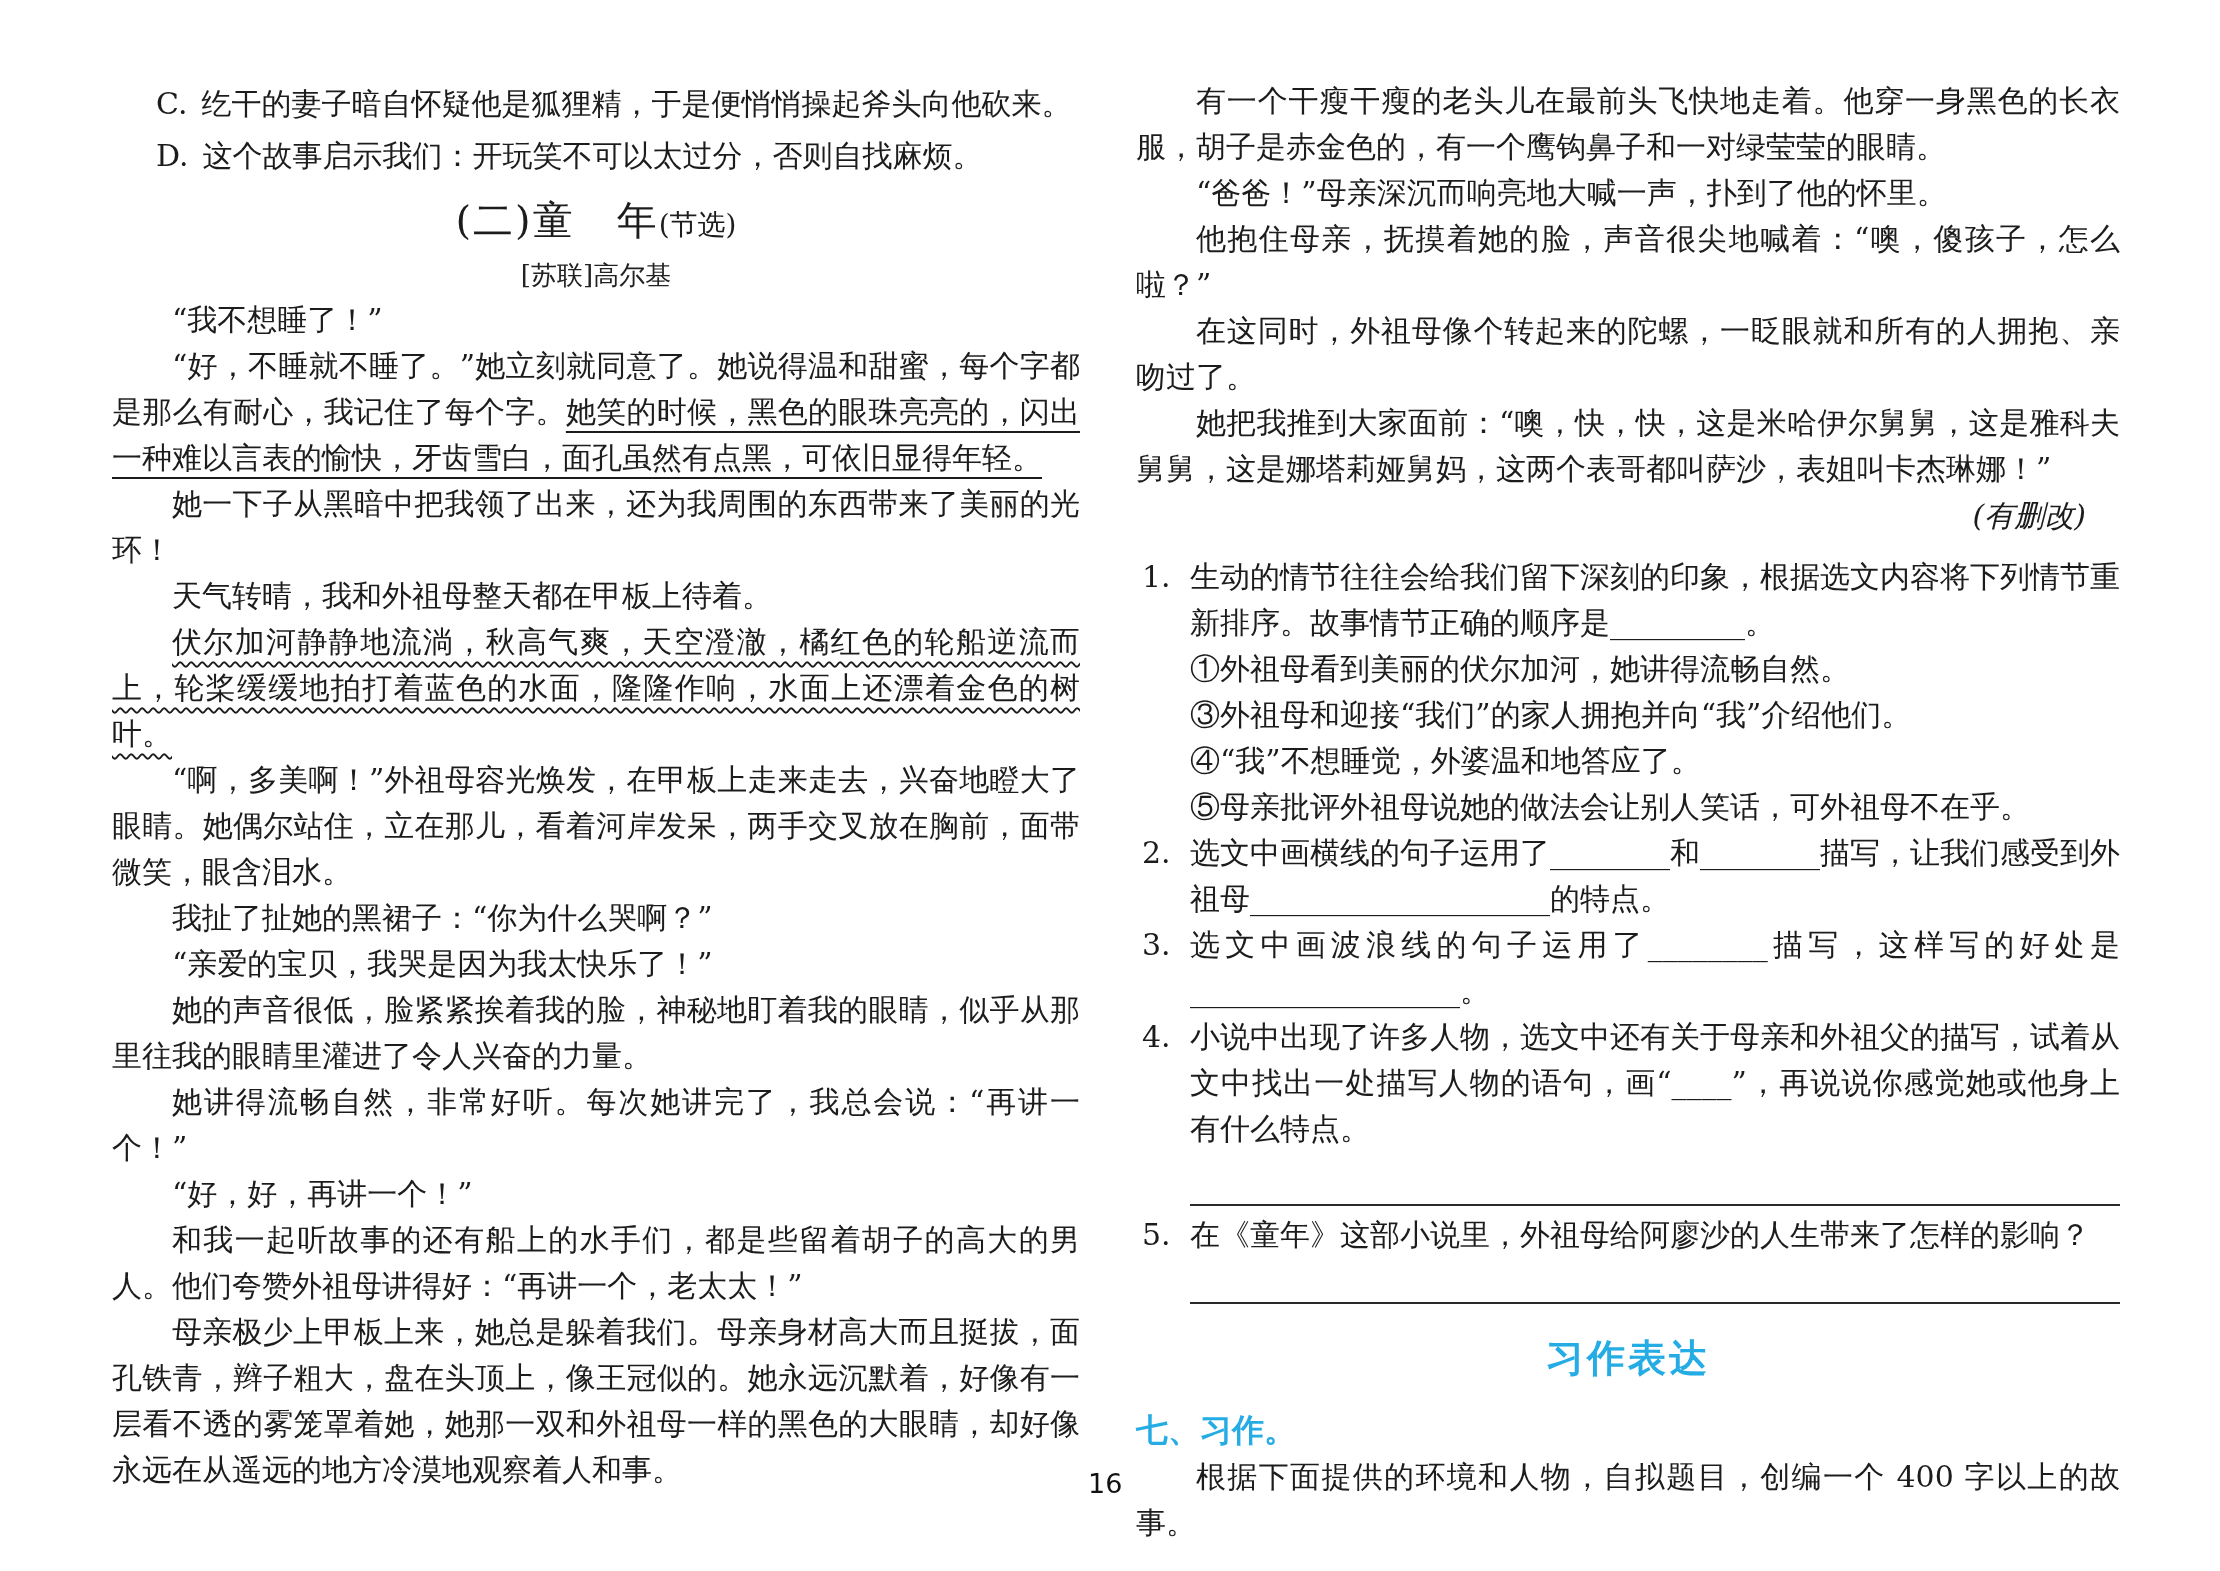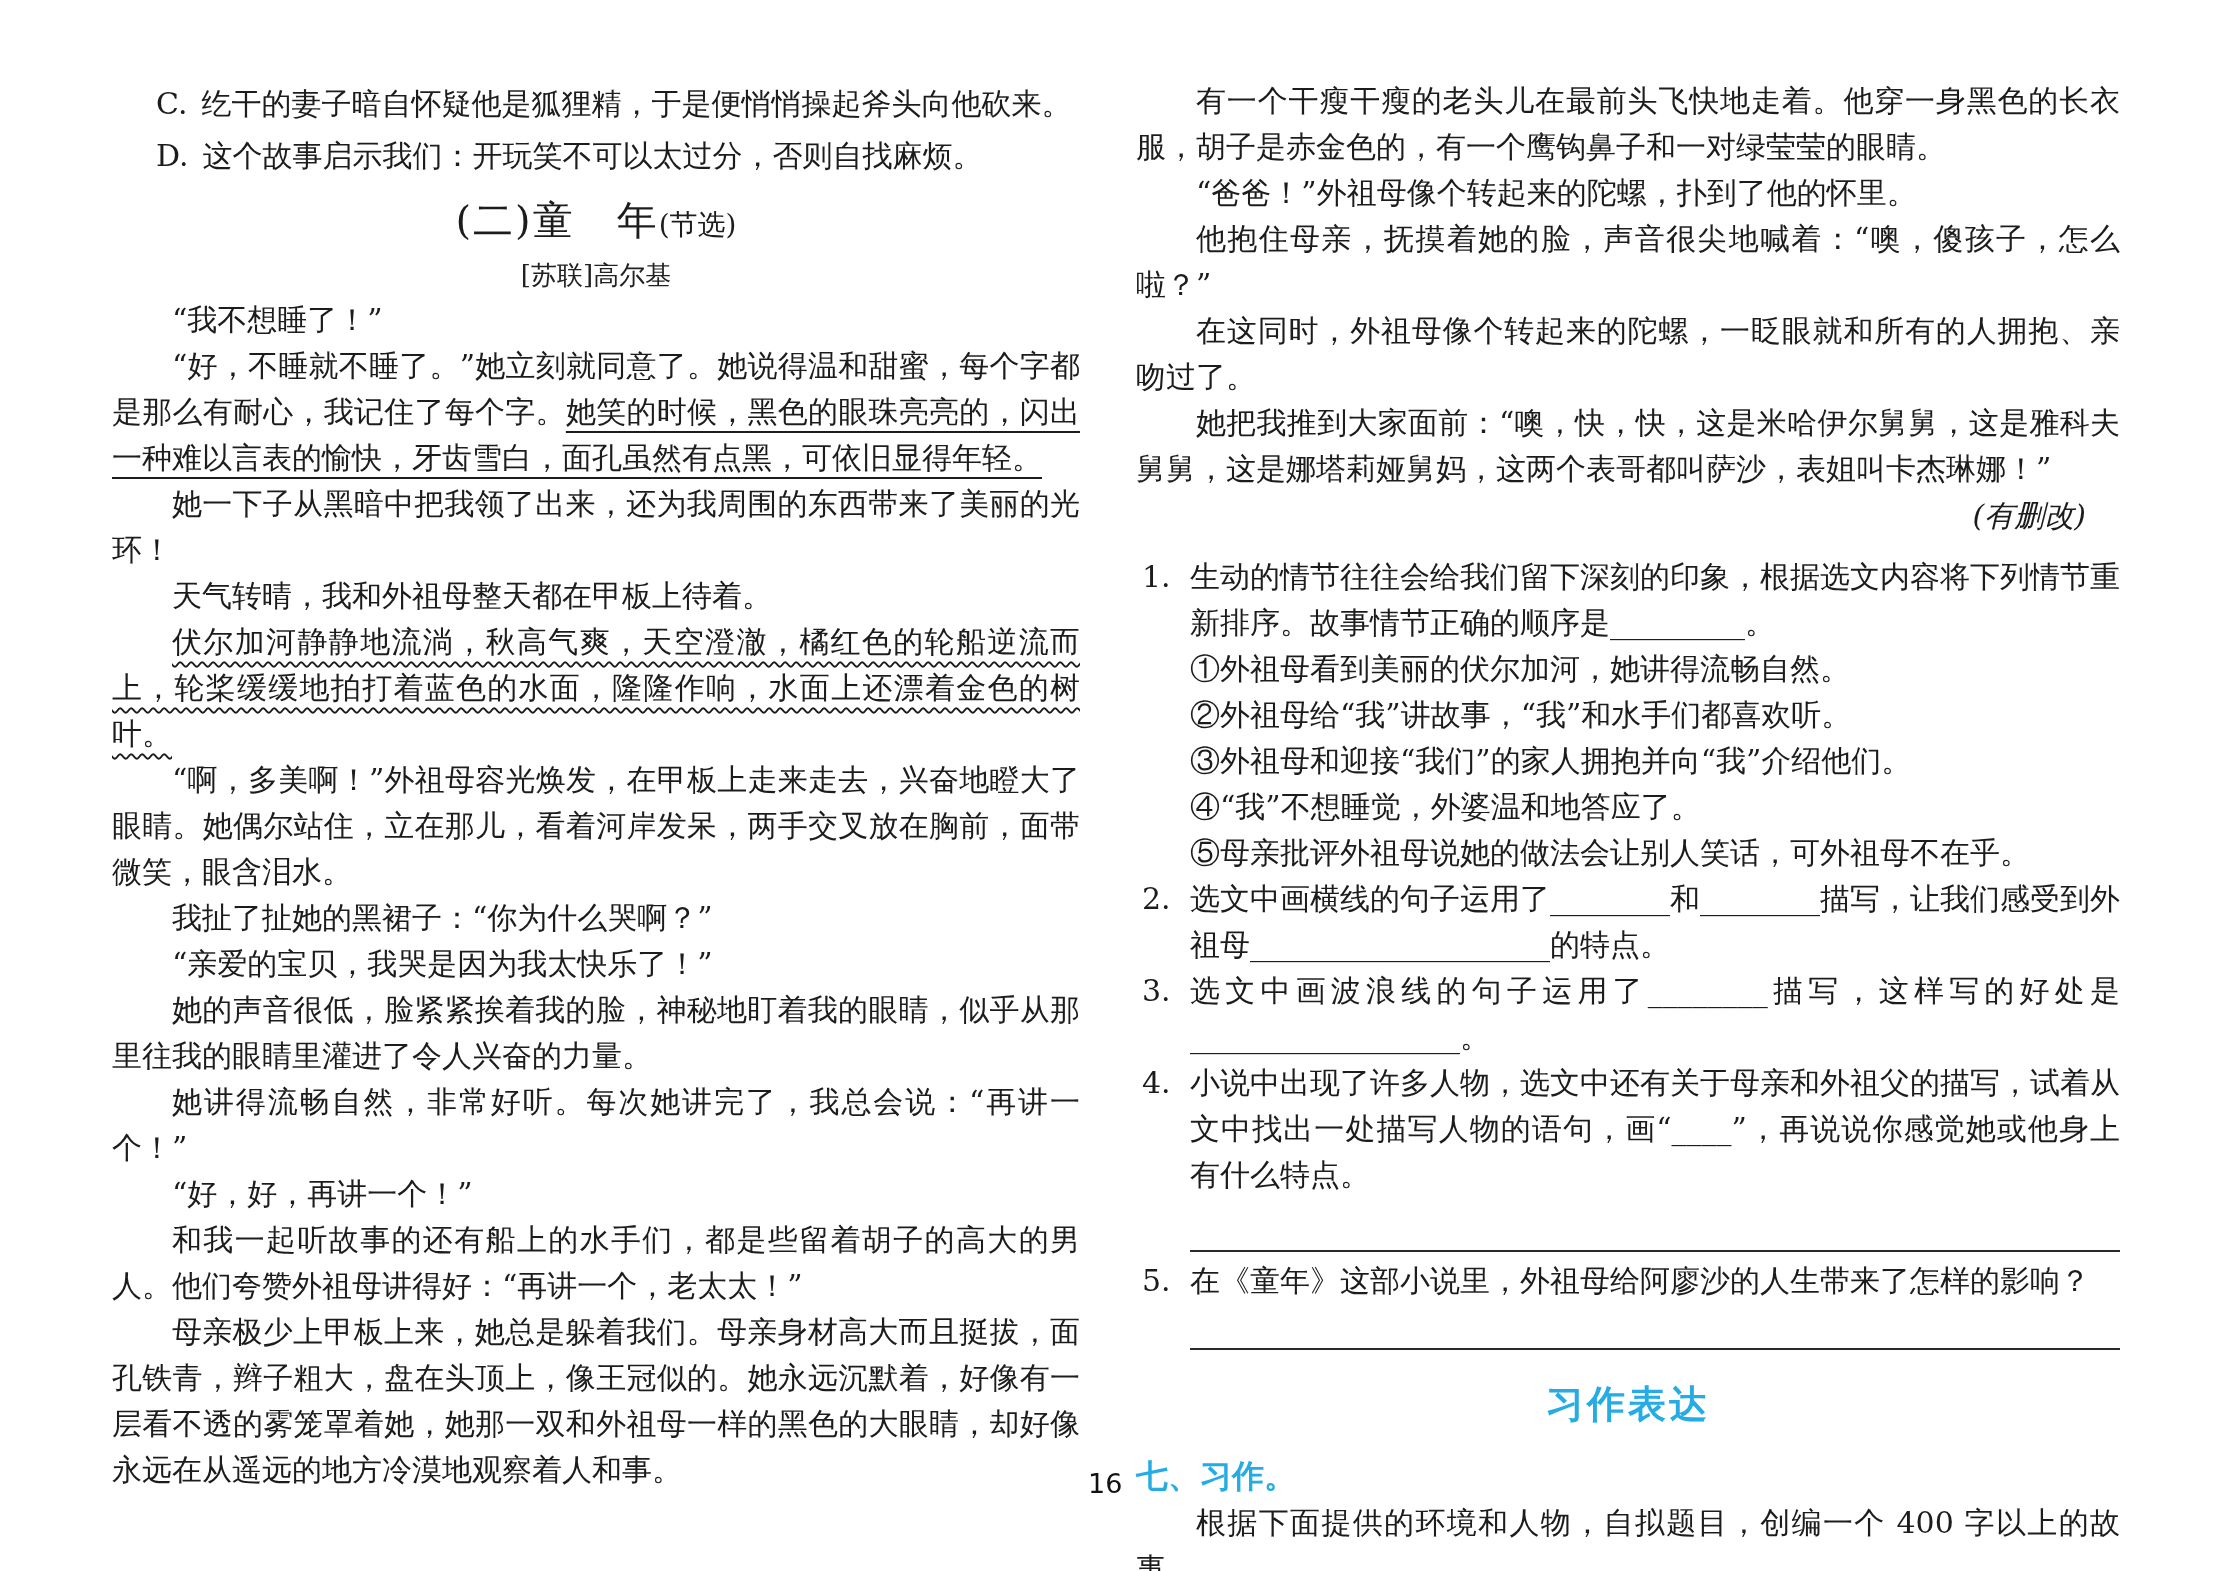--- a/index.html
+++ b/index.html
@@ -64,34 +64,33 @@
       <p>和我一起听故事的还有船上的水手们，都是些留着胡子的高大的男人。他们夸赞外祖母讲得好：“再讲一个，老太太！”</p>
       <p>母亲极少上甲板上来，她总是躲着我们。母亲身材高大而且挺拔，面孔铁青，辫子粗大，盘在头顶上，像王冠似的。她永远沉默着，好像有一层看不透的雾笼罩着她，她那一双和外祖母一样的黑色的大眼睛，却好像永远在从遥远的地方冷漠地观察着人和事。</p>
 
     </div>
   </div>
 
   <div class="col col-right">
 
     <div class="passage">
       <p>有一个干瘦干瘦的老头儿在最前头飞快地走着。他穿一身黑色的长衣服，胡子是赤金色的，有一个鹰钩鼻子和一对绿莹莹的眼睛。</p>
-      <p>“爸爸！”外祖母像个转起来的陀螺，扑到了他的怀里。</p>
+      <p>“爸爸！”母亲深沉而响亮地大喊一声，扑到了他的怀里。</p>
       <p>他抱住母亲，抚摸着她的脸，声音很尖地喊着：“噢，傻孩子，怎么啦？”</p>
       <p>在这同时，外祖母像个转起来的陀螺，一眨眼就和所有的人拥抱、亲吻过了。</p>
       <p>她把我推到大家面前：“噢，快，快，这是米哈伊尔舅舅，这是雅科夫舅舅，这是娜塔莉娅舅妈，这两个表哥都叫萨沙，表姐叫卡杰琳娜！”</p>
     </div>
     <div class="source-note">(有删改)</div>
 
     <div class="questions">
 
       <div class="q">
         <span class="num">1.</span>
         <div>生动的情节往往会给我们留下深刻的印象，根据选文内容将下列情节重新排序。故事情节正确的顺序是_________。</div>
         <div>①外祖母看到美丽的伏尔加河，她讲得流畅自然。</div>
-        <div>②外祖母给“我”讲故事，“我”和水手们都喜欢听。</div>
         <div>③外祖母和迎接“我们”的家人拥抱并向“我”介绍他们。</div>
         <div>④“我”不想睡觉，外婆温和地答应了。</div>
         <div>⑤母亲批评外祖母说她的做法会让别人笑话，可外祖母不在乎。</div>
       </div>
 
       <div class="q">
         <span class="num">2.</span>
         <div>选文中画横线的句子运用了________和________描写，让我们感受到外祖母____________________的特点。</div>
       </div>
 

